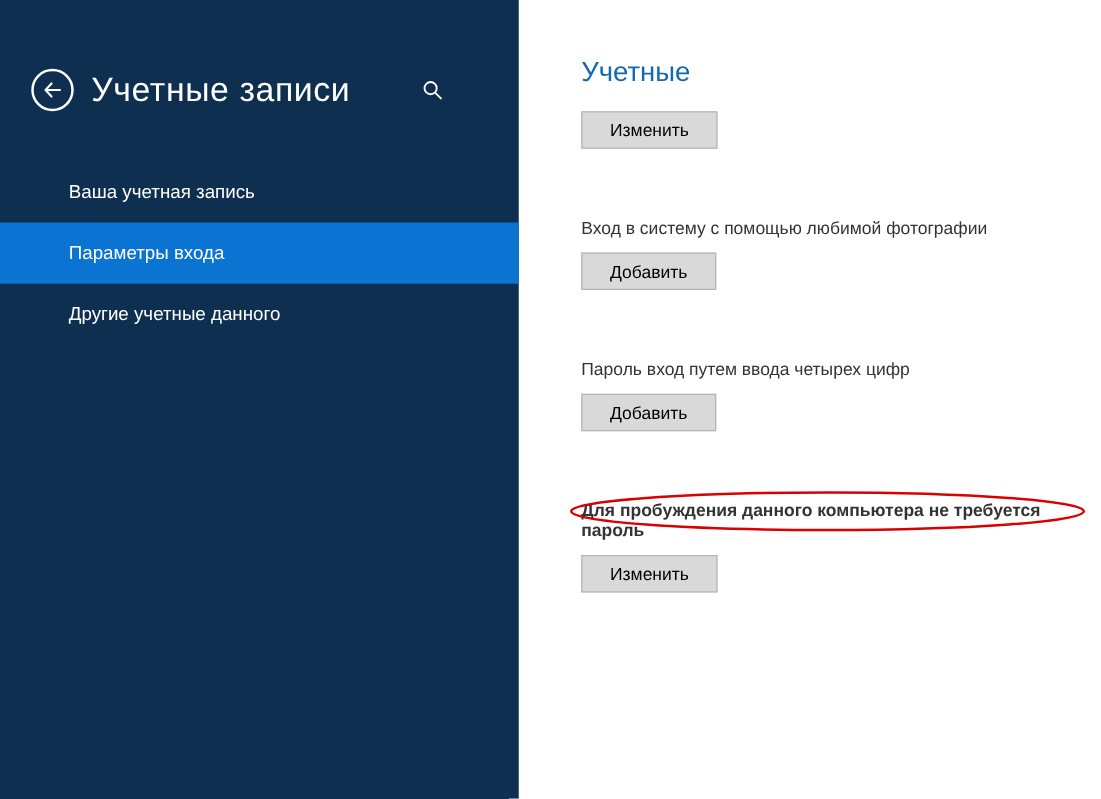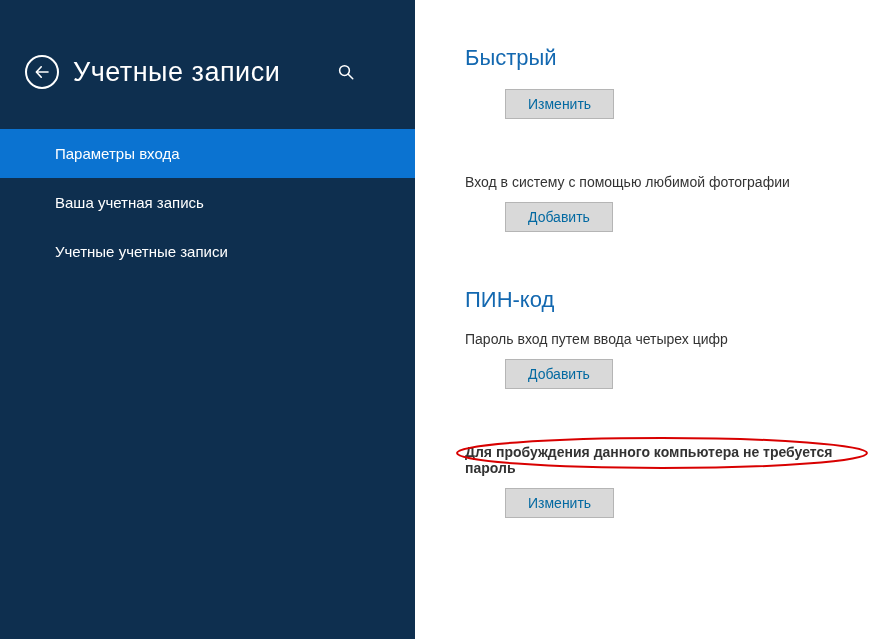--- a/index.html
+++ b/index.html
@@ -75,26 +75,25 @@
       margin-bottom: 18px;
     }
     .sec-desc {
       font-size: 14px;
       color: #333;
       margin-bottom: 12px;
     }
     .btn {
       background: #d9d9d9;
       border: 1px solid #b5b5b5;
-      color: #0369a1;
+      color: #000000;
       font-size: 14px;
       padding: 6px 22px;
       cursor: pointer;
       font-family: inherit;
-      margin-left: 40px;
     }
     .policy-desc-wrap {
       position: relative;
       display: inline-block;
       margin-bottom: 12px;
     }
     .red-ellipse {
       position: absolute;
       left: -12px;
       top: -10px;
@@ -114,46 +113,45 @@
     </div>
     <div class="sidebar-title">Учетные записи</div>
     <div class="search-icon">
       <svg viewBox="0 0 24 24" fill="none" stroke="#fff" stroke-width="2" stroke-linecap="round">
         <circle cx="10" cy="10" r="6.5"></circle>
         <line x1="15" y1="15" x2="21" y2="21"></line>
       </svg>
     </div>
   </div>
   <div class="nav">
+    <div class="nav-item">
+      <span>Ваша учетная запись</span>
+    </div>
     <div class="nav-item active">
       <span>Параметры входа</span>
     </div>
     <div class="nav-item">
-      <span>Ваша учетная запись</span>
-    </div>
-    <div class="nav-item">
-      <span>Учетные учетные записи</span>
+      <span>Другие учетные данного</span>
     </div>
   </div>
 </div>
 
 <div class="main">
 
   <div class="section">
-    <h2 class="sec-head">Быстрый</h2>
+    <h2 class="sec-head">Учетные</h2>
     <button class="btn">Изменить</button>
   </div>
 
   <div class="section">
     <p class="sec-desc">Вход в систему с помощью любимой фотографии</p>
     <button class="btn">Добавить</button>
   </div>
 
   <div class="section">
-    <h2 class="sec-head">ПИН-код</h2>
     <p class="sec-desc">Пароль вход путем ввода четырех цифр</p>
     <button class="btn">Добавить</button>
   </div>
 
   <div class="section">
     <div class="policy-desc-wrap">
       <svg class="red-ellipse" width="418" height="38">
         <ellipse cx="209" cy="19" rx="205" ry="15" fill="none" stroke="#d80000" stroke-width="2"></ellipse>
       </svg>
       <p class="sec-desc" style="margin-bottom:0;font-weight:bold;">Для пробуждения данного компьютера не требуется пароль</p>

